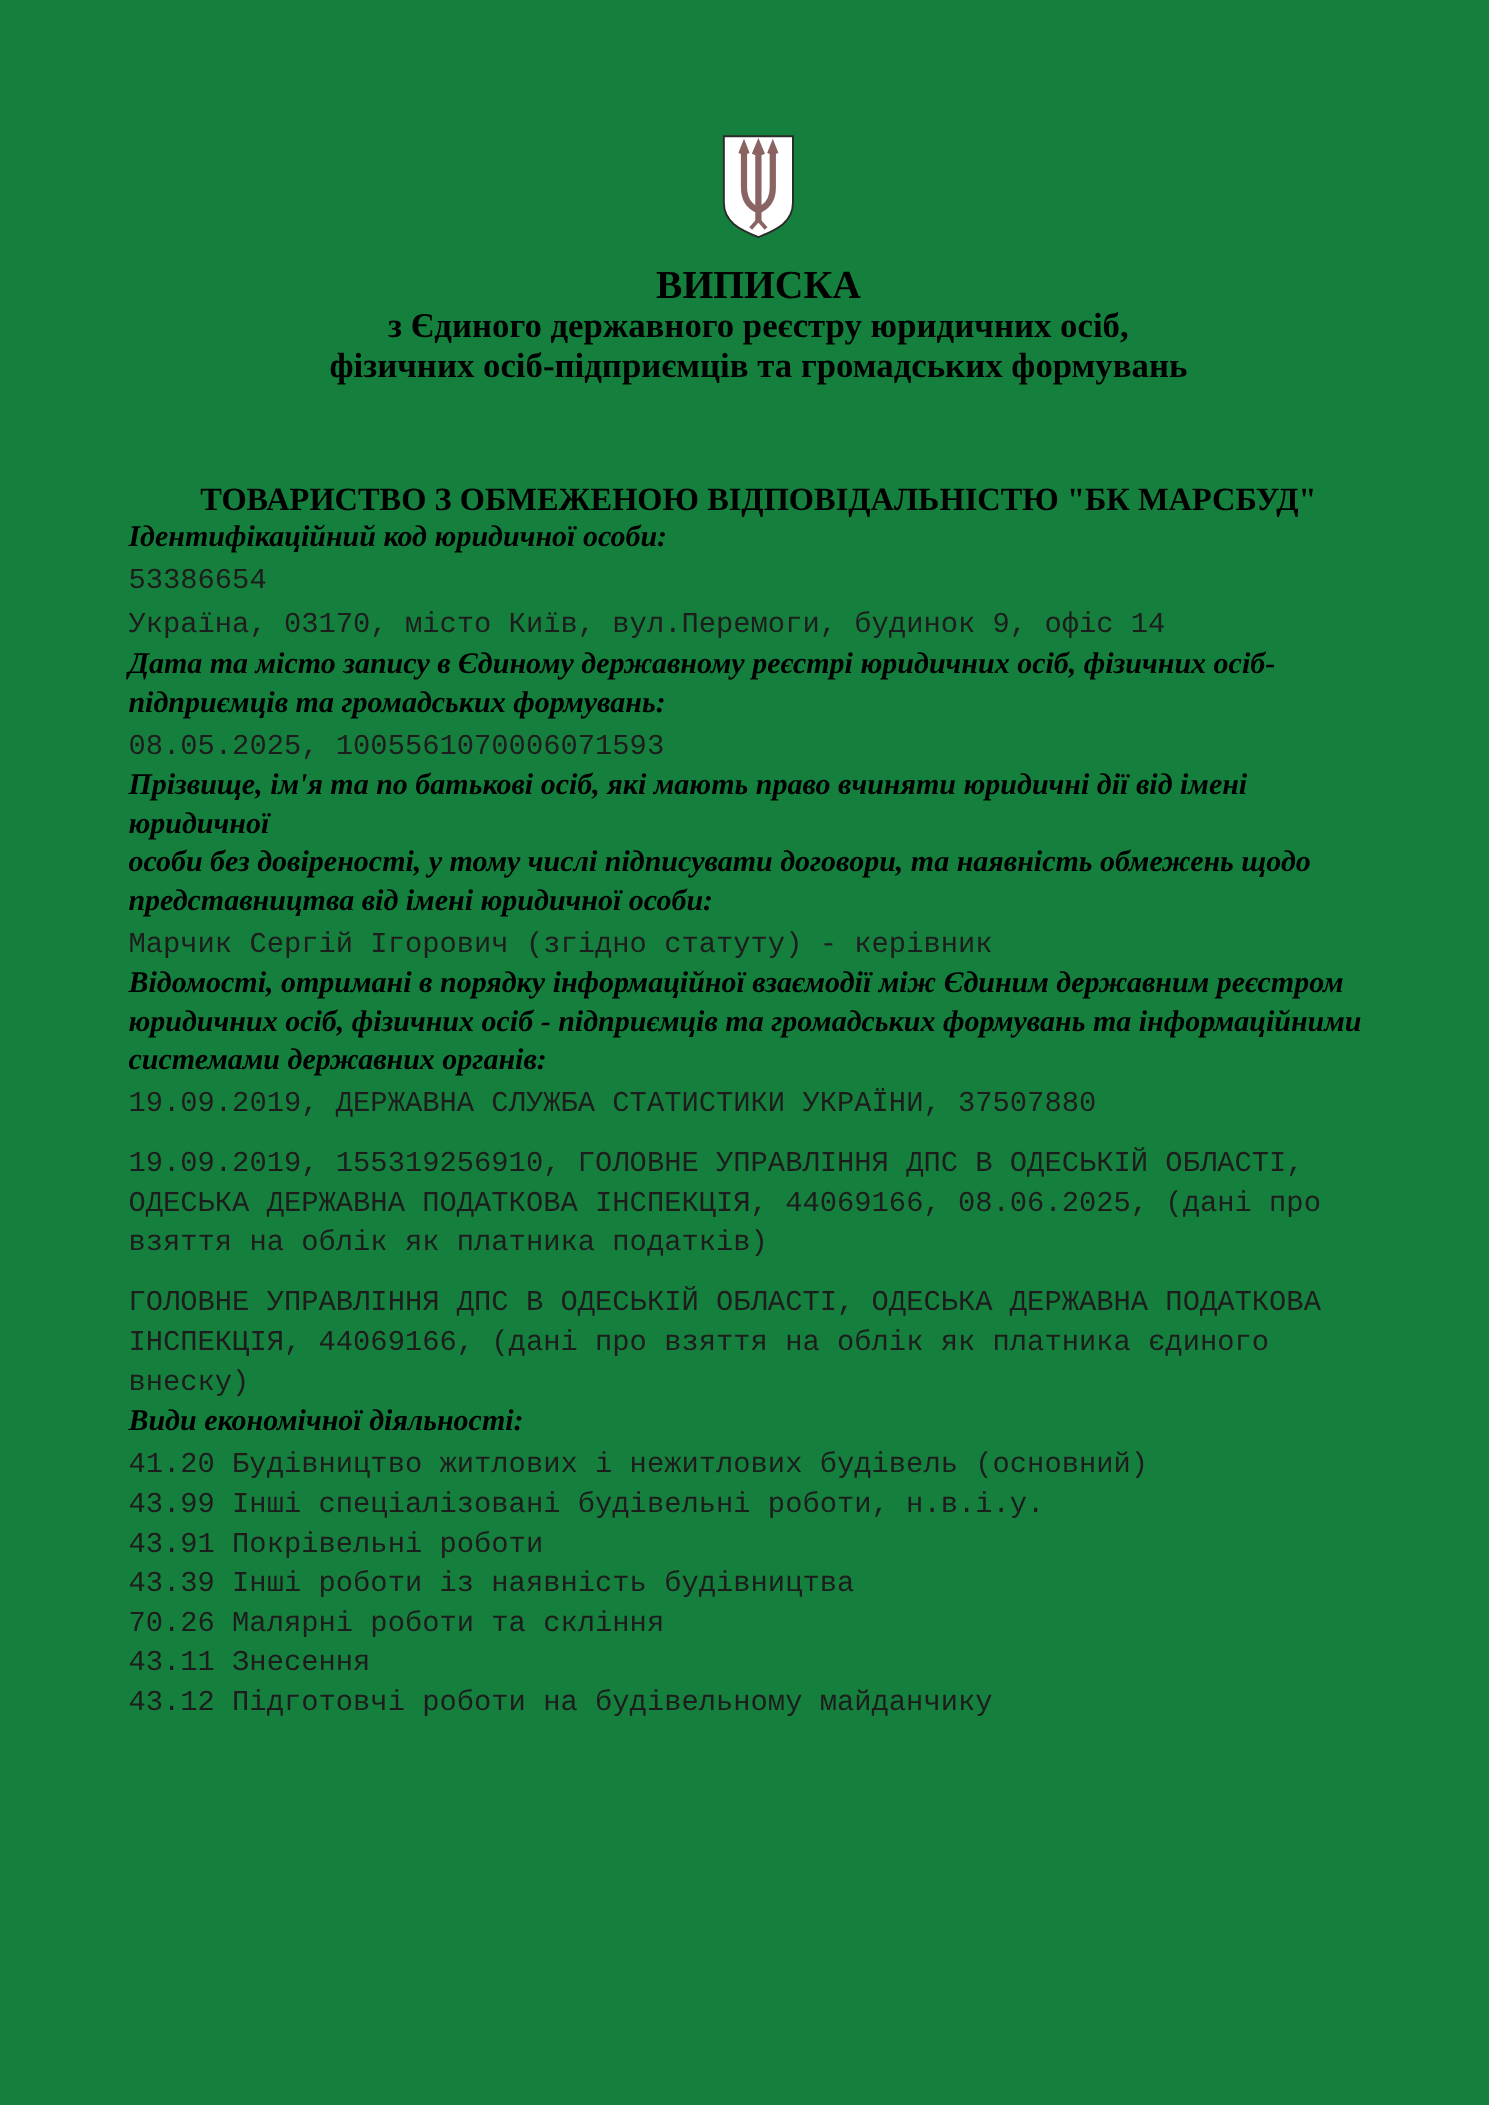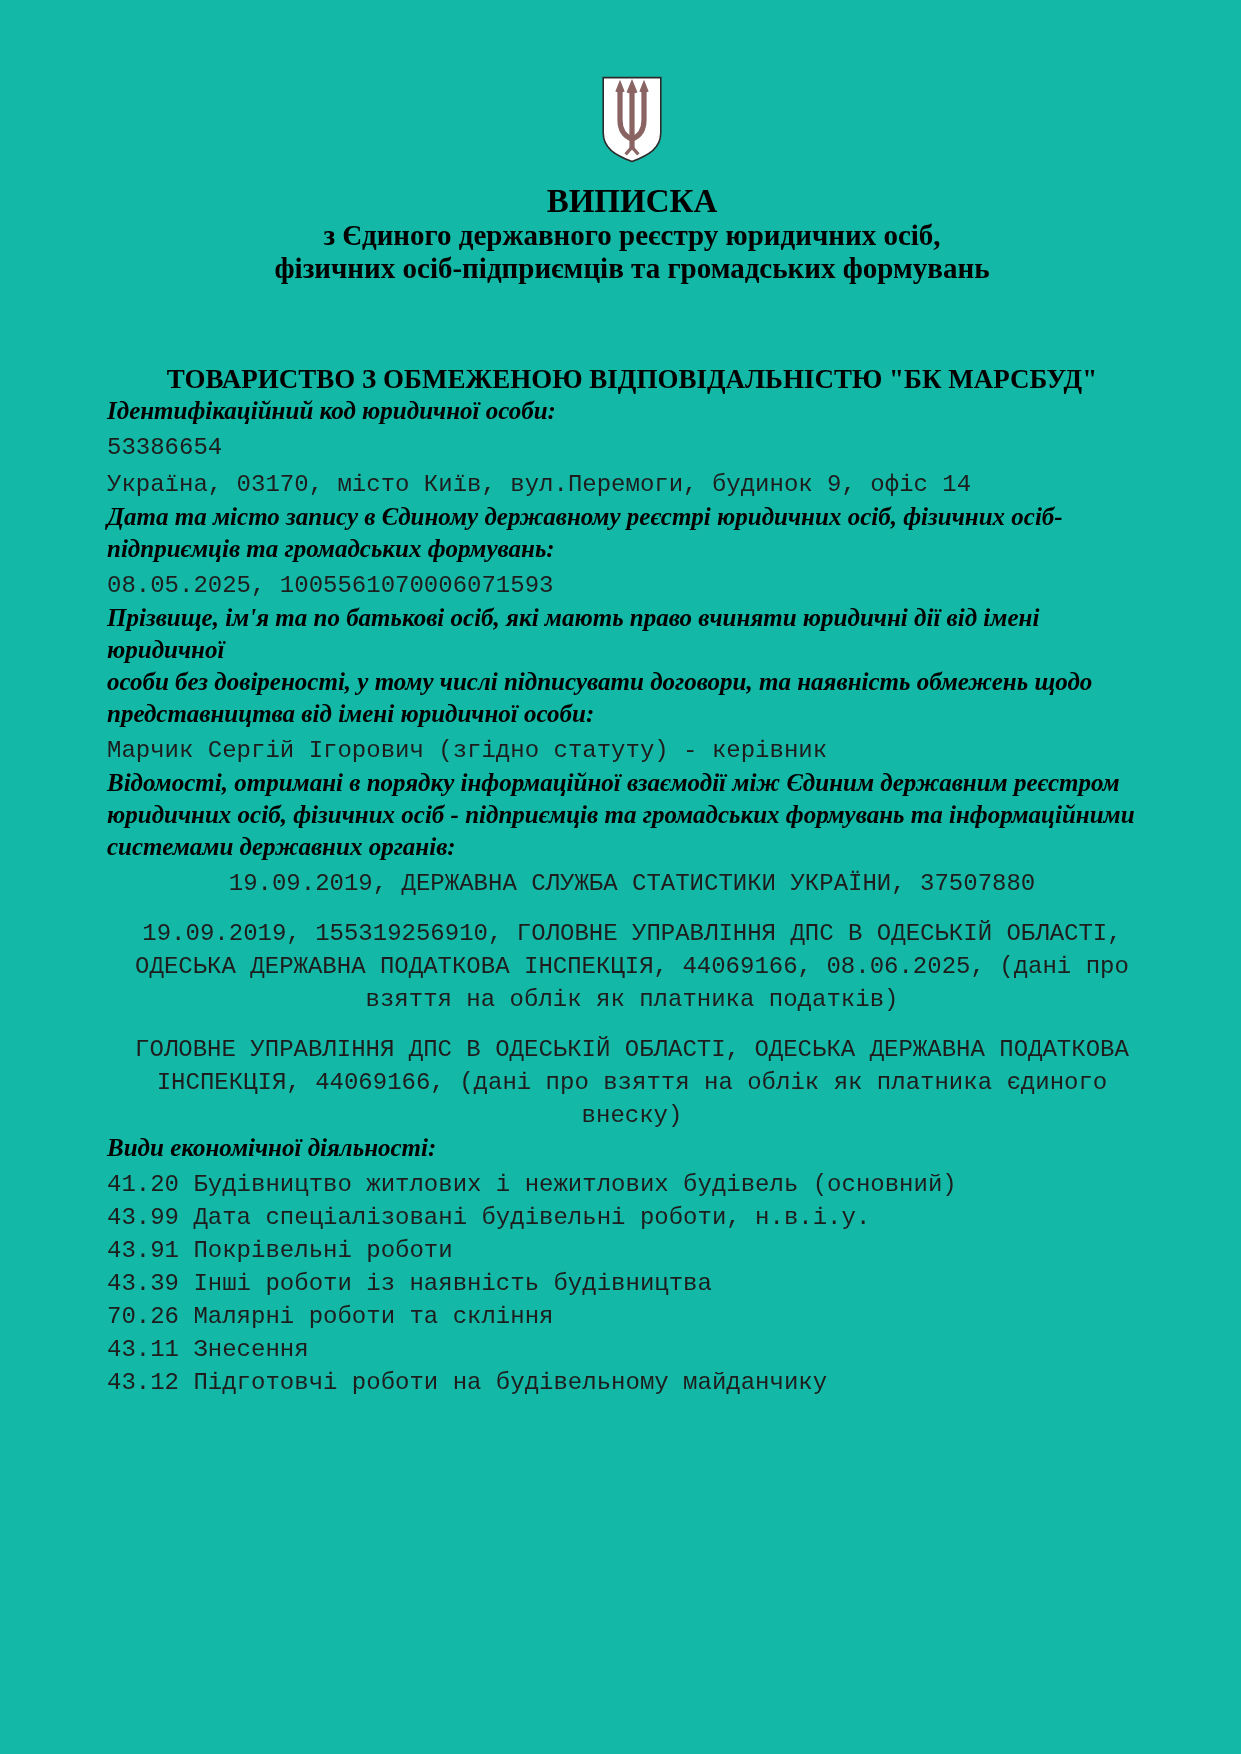--- a/index.html
+++ b/index.html
@@ -1,42 +1,42 @@
 <!DOCTYPE html>
 <html><head>
 <meta charset="utf-8">
 <style>
   html,body{margin:0;padding:0;background:#ffffff;}
   .page{
     position:relative;
     width:1241px;height:1754px;
     box-sizing:border-box;
-    padding:75px 84px 0 107px;
-    background:#14b8a6;
+    padding:111px 84px 0 107px;
+    background:#15803d;
     font-family:"Liberation Serif",serif;
     color:#000;
     overflow:hidden;
   }
   .header{text-align:center;}
   .emblem{display:inline-block;}
   .emblem svg{width:64px;height:90px;display:block;margin:0 auto;}
   .doc-title{margin-top:14px;font-size:33px;font-weight:bold;line-height:36px;}
   .doc-subtitle{font-size:29px;font-weight:bold;line-height:33px;}
   .company{margin-top:78px;font-size:27px;font-weight:bold;line-height:32px;text-align:center;white-space:nowrap;}
   .section{}
   .label{
     font-size:25px;font-style:italic;font-weight:bold;line-height:32px;
     white-space:pre-line;
   }
   .value{
     font-family:"Liberation Mono",monospace;
     font-size:24px;line-height:33px;color:#1d1d1d;
     white-space:pre-line;margin-top:4px;
   }
-  .value.para{margin-top:17px;text-align:center;}
+  .value.para{margin-top:17px;}
   .value.para.first{margin-top:4px;}
   .activities{margin-top:4px;}
   .activity-row{
     font-family:"Liberation Mono",monospace;
     font-size:24px;line-height:33px;color:#1d1d1d;
   }
   .activity-code{margin-right:0.6em;}
 </style>
 </head>
 <body>
@@ -101,21 +101,21 @@
 внеску)</div>
   </div>
 
   <div class="section">
     <div class="label">Види економічної діяльності:</div>
     <div class="activities">
       <div class="activity-row">
         <span class="activity-code">41.20</span><span>Будівництво житлових і нежитлових будівель (основний)</span>
       </div>
       <div class="activity-row">
-        <span class="activity-code">43.99</span><span>Дата спеціалізовані будівельні роботи, н.в.і.у.</span>
+        <span class="activity-code">43.99</span><span>Інші спеціалізовані будівельні роботи, н.в.і.у.</span>
       </div>
       <div class="activity-row">
         <span class="activity-code">43.91</span><span>Покрівельні роботи</span>
       </div>
       <div class="activity-row">
         <span class="activity-code">43.39</span><span>Інші роботи із наявність будівництва</span>
       </div>
       <div class="activity-row">
         <span class="activity-code">70.26</span><span>Малярні роботи та скління</span>
       </div>

